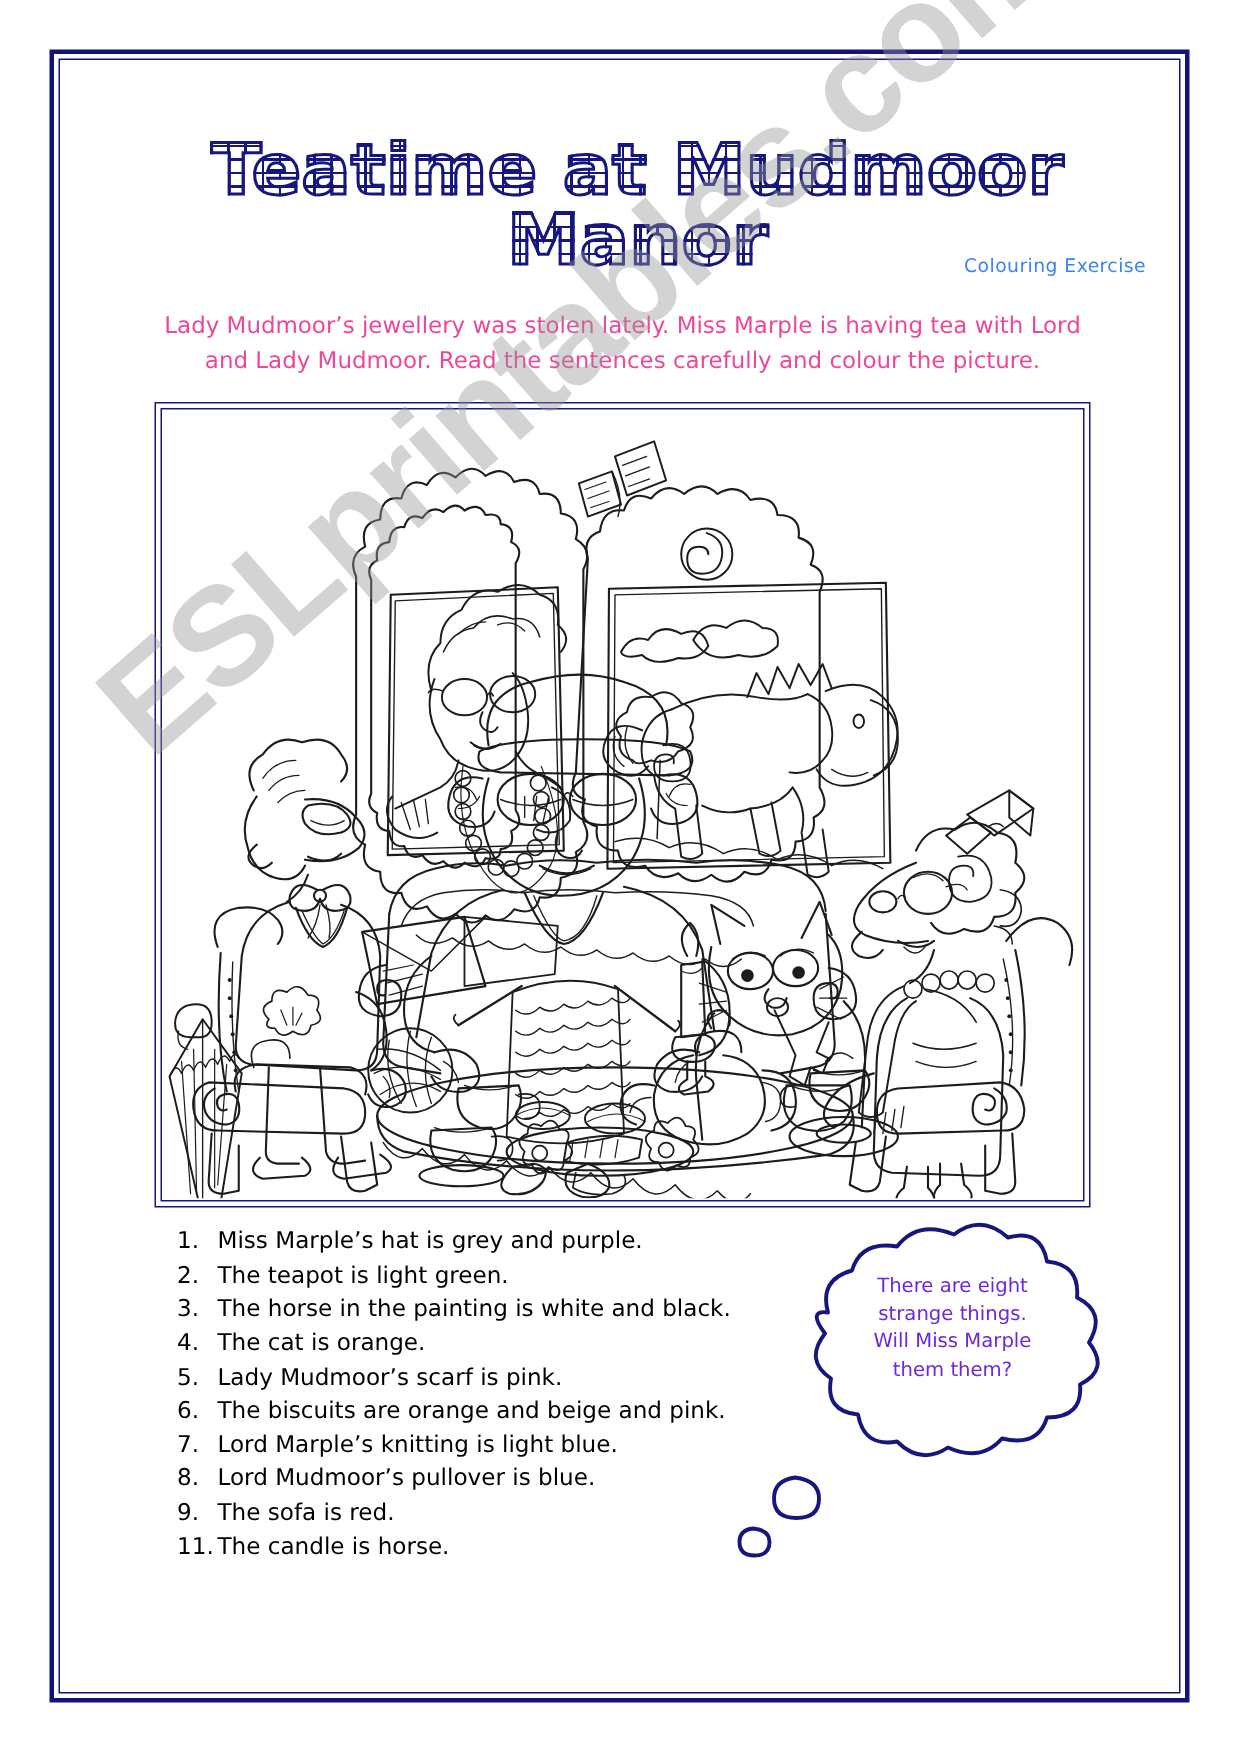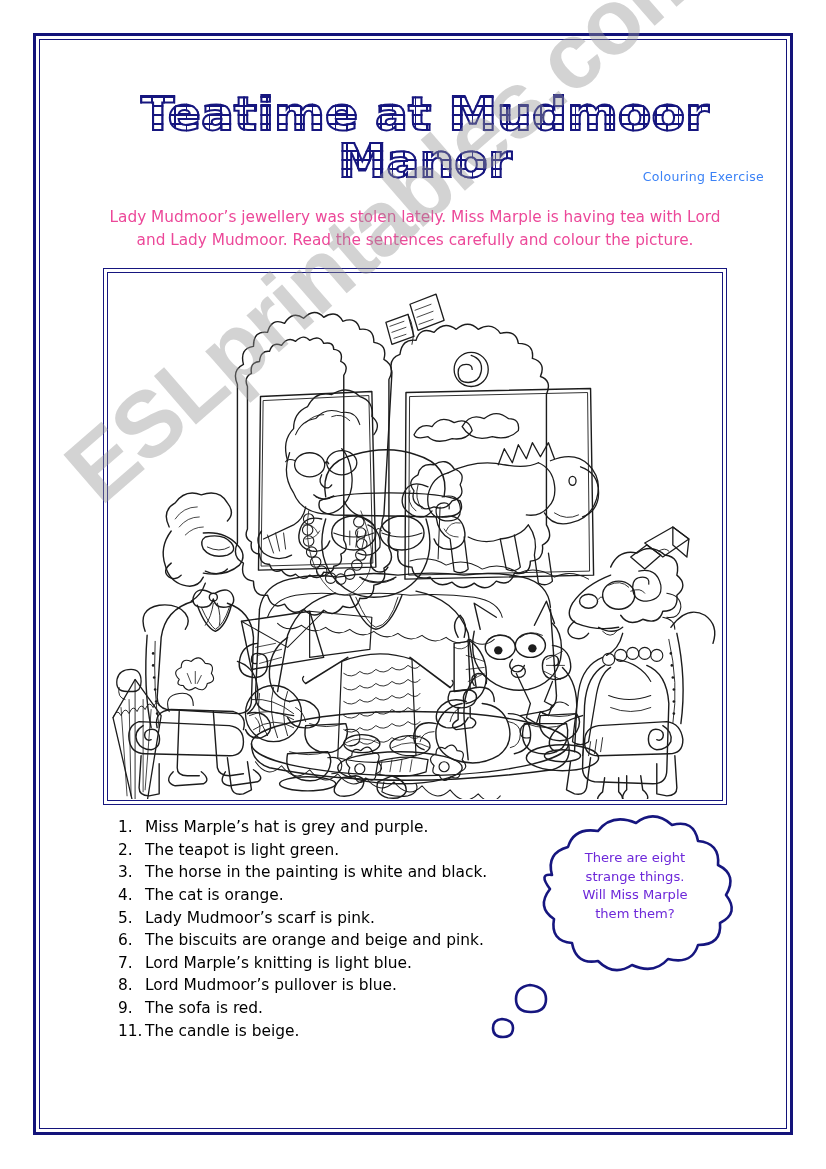--- a/index.html
+++ b/index.html
@@ -682,21 +682,21 @@
   <div class="list-row">
     <span class="list-num">8.</span>
     <span class="list-txt">Lord Mudmoor’s pullover is blue.</span>
   </div>
   <div class="list-row">
     <span class="list-num">9.</span>
     <span class="list-txt">The sofa is red.</span>
   </div>
   <div class="list-row">
     <span class="list-num wide">11.</span>
-    <span class="list-txt">The candle is beige.</span>
+    <span class="list-txt">The candle is horse.</span>
   </div>
 </div>
 
 <div id="thought-bubble">
   <svg viewBox="0 0 272 215" xmlns="http://www.w3.org/2000/svg" fill="none" stroke="#16167f" stroke-width="2.6" stroke-linecap="round" stroke-linejoin="round">
 
     <path d="M58 42
              q-6 -22 16 -28
              q6 -20 30 -16
              q14 -18 38 -8

